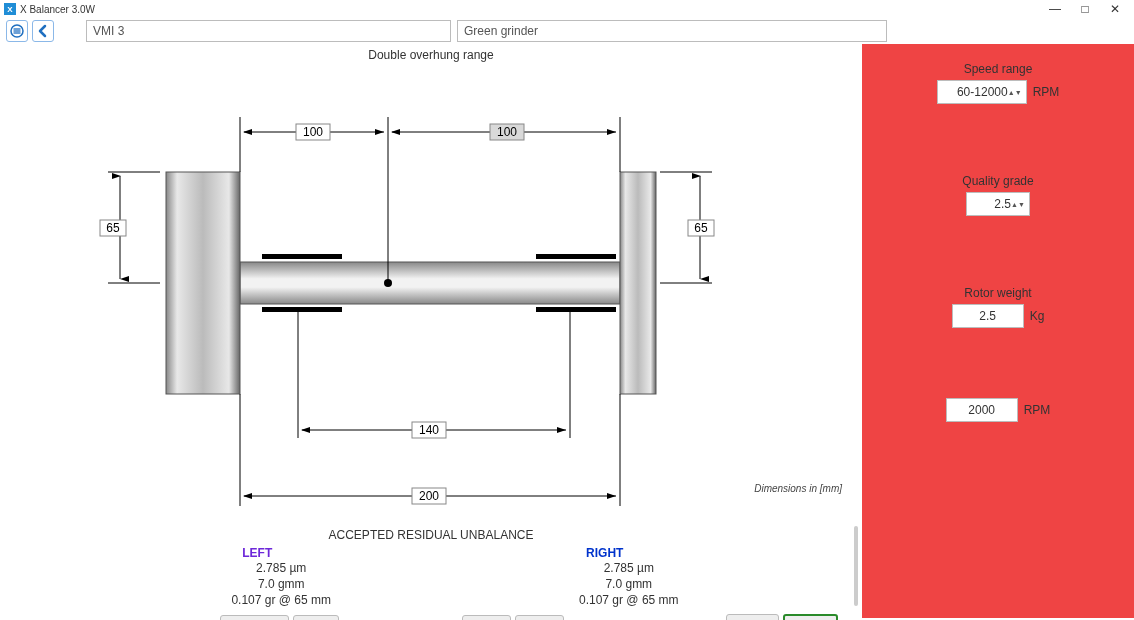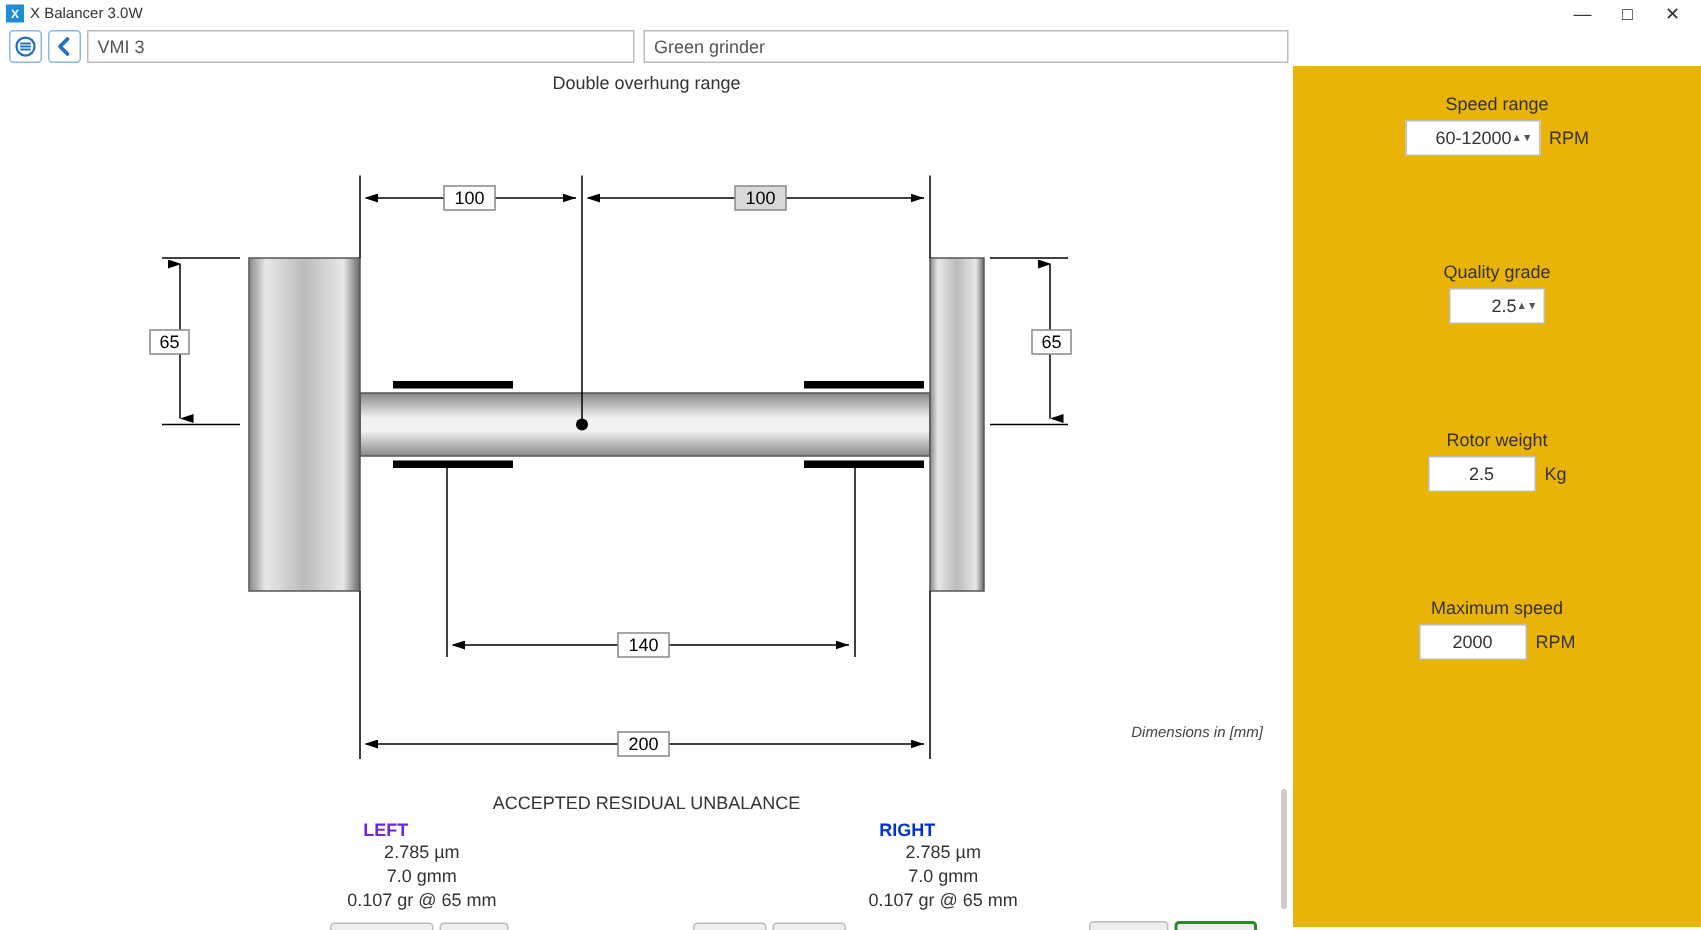--- a/index.html
+++ b/index.html
@@ -46,36 +46,37 @@
     cursor: pointer;
     color: #1f6fc0;
   }
   .text-input {
     height: 22px;
     border: 1px solid #bcbcbc;
     padding: 2px 6px;
     font-size: 12px;
     color: #555;
     background:#fff;
+    margin-left:28px;
   }
   .text-input.left { width: 365px; }
   .text-input.right { width: 430px; margin-left: 2px;}
   
   .main {
     display: flex;
     height: calc(620px - 18px - 28px);
   }
   .canvas-area {
     width: 862px;
     position: relative;
     padding-top: 4px;
   }
   .right-panel {
     width: 272px;
-    background: #eab308;
+    background: #ef4444;
     padding: 18px 24px 0 24px;
     display: flex;
     flex-direction: column;
     gap: 70px;
   }
   .param-block { text-align: center; }
   .param-label { font-size: 12px; margin-bottom: 4px; }
   .param-row { display:flex; align-items:center; justify-content:center; gap:6px;}
   .param-input {
     width: 90px; height: 24px; border:1px solid #bcbcbc; background:#fff;
@@ -291,21 +292,20 @@
       <div class="param-label">Rotor weight</div>
       <div class="param-row">
         <div class="param-input center" style="width:72px;">
           <span class="val">2.5</span>
         </div>
         <span class="unit">Kg</span>
       </div>
     </div>
 
     <div class="param-block">
-      <div class="param-label">Maximum speed</div>
       <div class="param-row">
         <div class="param-input center" style="width:72px;">
           <span class="val">2000</span>
         </div>
         <span class="unit">RPM</span>
       </div>
     </div>
   </div>
 </div>
 

